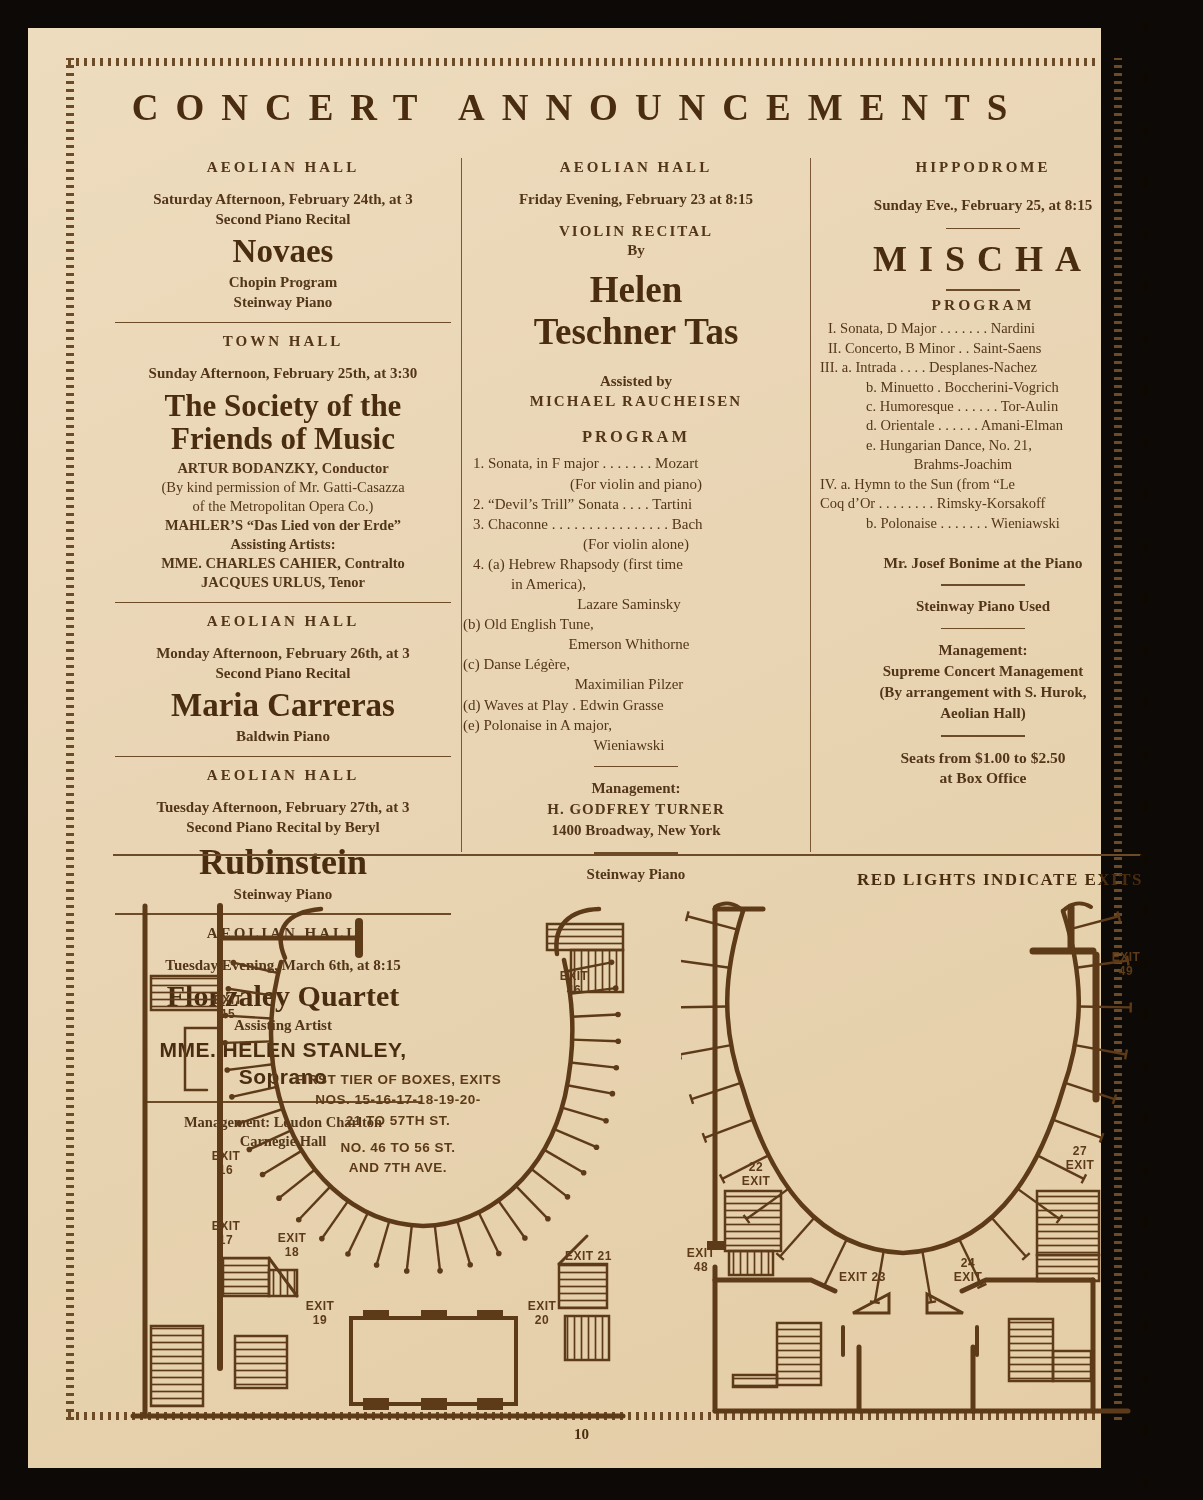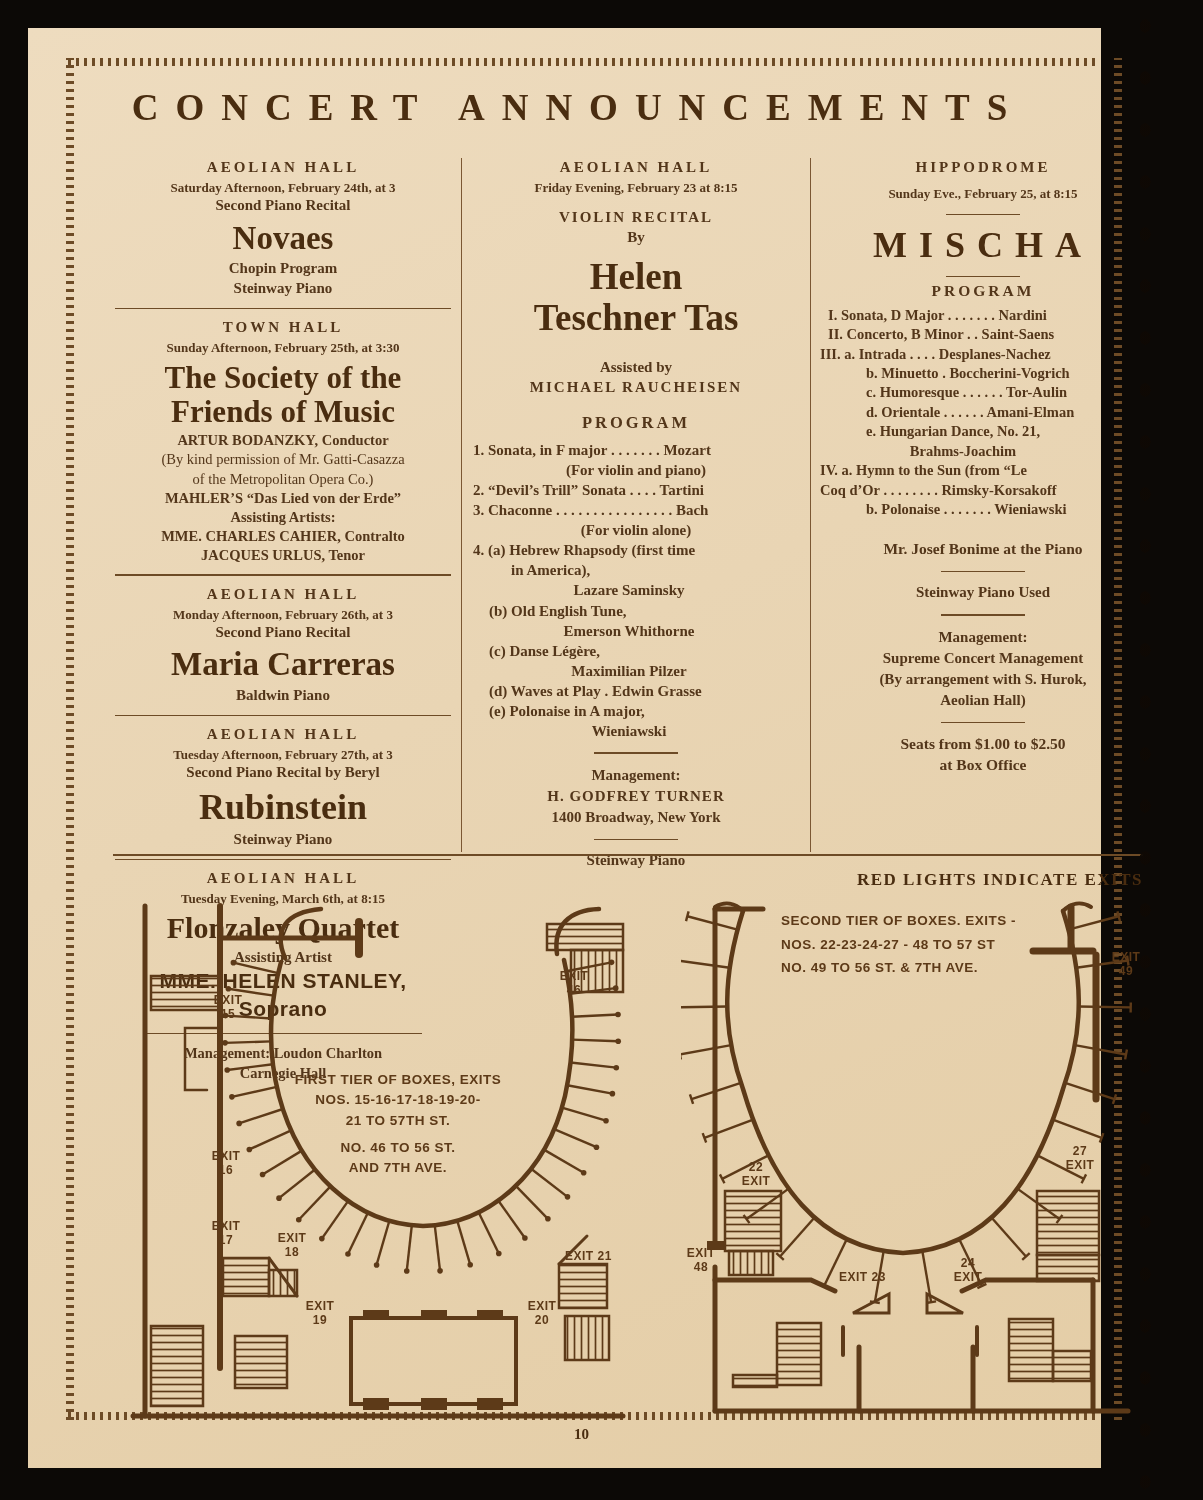--- a/index.html
+++ b/index.html
@@ -20,36 +20,36 @@
 
   .title{position:absolute;left:0;top:58px;width:1100px;margin:0;text-align:center;
     font-size:37px;font-weight:bold;letter-spacing:17px;color:#4a2d10;}
 
   .col{position:absolute;top:130px;text-align:center;line-height:1.32;}
   .col-left{left:85px;width:340px;}
   .col-center{left:433px;width:346px;height:694px;border-left:1.5px solid #7b5733;border-right:1.5px solid #7b5733;padding:0 1px;}
   .col-right{left:790px;width:330px;}
 
   .venue{font-size:15px;font-weight:bold;letter-spacing:3px;}
-  .date{font-size:13px;font-weight:bold;margin-top:1px;}
+  .date{font-size:15px;font-weight:bold;margin-top:12px;}
   .note{font-size:15px;font-weight:bold;}
   .small-b{font-size:14.5px;font-weight:bold;}
   .plain{font-size:14.5px;}
   .artist-lg{font-size:33px;font-weight:bold;line-height:1.08;margin:5px 0 3px;color:#4a2d10;}
   .artist-xl{font-size:37px;font-weight:bold;line-height:1.12;color:#4a2d10;}
   .gothic{font-family:"Liberation Sans","DejaVu Sans",sans-serif;font-weight:bold;font-size:21px;letter-spacing:.5px;color:#4a2d10;}
   .rule-full{height:1.5px;background:#6d4b26;margin:9px 2px;}
   .rule-mid{height:1.5px;background:#6d4b26;margin:10px auto;width:278px;}
   .rule-short{height:1.5px;background:#6d4b26;margin:11px auto;width:84px;}
   .rule-date{height:1.5px;background:#6d4b26;margin:12px auto 10px;width:74px;}
   .gap-s{height:6px}.gap-m{height:12px}.gap-l{height:20px}
 
   .prog-head{font-size:16.5px;font-weight:bold;letter-spacing:3px;margin:8px 0 6px;}
-  .pitem{font-size:15px;font-weight:bold;text-align:left;line-height:1.34;}
-  .pl0{padding-left:10px}.pl1{padding-left:26px}.pl2{padding-left:48px}
+  .pitem{font-size:15px;font-weight:normal;text-align:left;line-height:1.34;}
+  .pl0{padding-left:10px}.pl1{}.pl2{padding-left:48px}
   .pright{text-align:center;padding-right:14px;}
   .pcenter{text-align:center;}
   .mgmt{font-size:15px;font-weight:bold;line-height:1.4;}
 
   .hr-full{position:absolute;left:85px;top:826px;width:1030px;height:2px;background:#6d4b26;}
   .exits-heading{position:absolute;left:0;top:842px;width:1107px;text-align:right;
     font-size:17px;font-weight:bold;letter-spacing:1.5px;color:#4a2d10;padding-left:8px;}
 
   .diagram{position:absolute;}
   .d1{left:95px;top:870px;width:505px;height:527px;}
@@ -380,25 +380,20 @@
         <line x1="431.9077651207813" y1="204.92236660101608" x2="435.0591114882568" y2="195.43189685119873" stroke="#5d3a18" stroke-width="2.4"></line>
         <line x1="393.8644714355469" y1="146.16748046875" x2="445.0223518294649" y2="155.48795650817937" stroke="#5d3a18" stroke-width="2.4"></line>
         <line x1="444.12615221028904" y1="160.40698346913302" x2="445.9185514486408" y2="150.5689295472257" stroke="#5d3a18" stroke-width="2.4"></line>
         <line x1="397.7237854003906" y1="107.51000213623047" x2="449.7160752855633" y2="108.40543080238335" stroke="#5d3a18" stroke-width="2.4"></line>
         <line x1="449.6299763753563" y1="113.40468944518841" x2="449.8021741957703" y2="103.40617215957829" stroke="#5d3a18" stroke-width="2.4"></line>
         <line x1="395.2961730957031" y1="68.73241424560547" x2="446.79935637500677" y2="61.561492959016185" stroke="#5d3a18" stroke-width="2.4"></line>
         <line x1="447.4888680371788" y1="66.51372212048769" x2="446.10984471283473" y2="56.609263797544685" stroke="#5d3a18" stroke-width="2.4"></line>
         <line x1="387.46478271484375" y1="30.66094207763672" x2="437.7051322734545" y2="17.247990268709845" stroke="#5d3a18" stroke-width="2.4"></line>
         <line x1="438.99483917815905" y1="22.07879311088396" x2="436.41542536875" y2="12.41718742653573" stroke="#5d3a18" stroke-width="2.4"></line>
       </svg>
-    <div class="dtitle hand" style="left:100px;top:10px;width:300px">
-      <div>SECOND TIER OF BOXES. EXITS -</div>
-      <div>NOS. 22-23-24-27 - 48 TO 57 ST</div>
-      <div>NO.  49 TO 56 ST. &amp; 7TH AVE.</div>
-    </div>
     <div class="lbl hand" style="left:424px;top:52px">EXIT 49</div>
     <div class="lbl hand" style="left:54px;top:262px">22 EXIT</div>
     <div class="lbl hand" style="left:378px;top:246px">27 EXIT</div>
     <div class="lbl hand" style="left:2px;top:348px;width:36px">EXIT 48</div>
     <div class="lbl lbl-line hand" style="left:158px;top:372px">EXIT 23</div>
     <div class="lbl hand" style="left:266px;top:358px">24 EXIT</div>
   </div>
 
   <div class="pagenum">10</div>
 </div>

